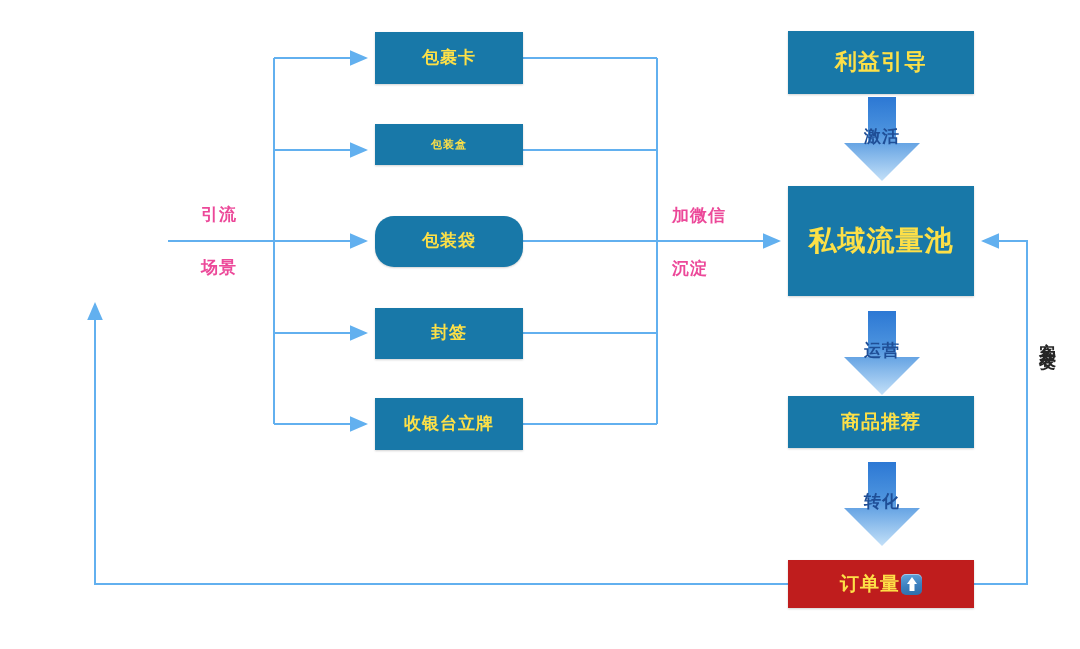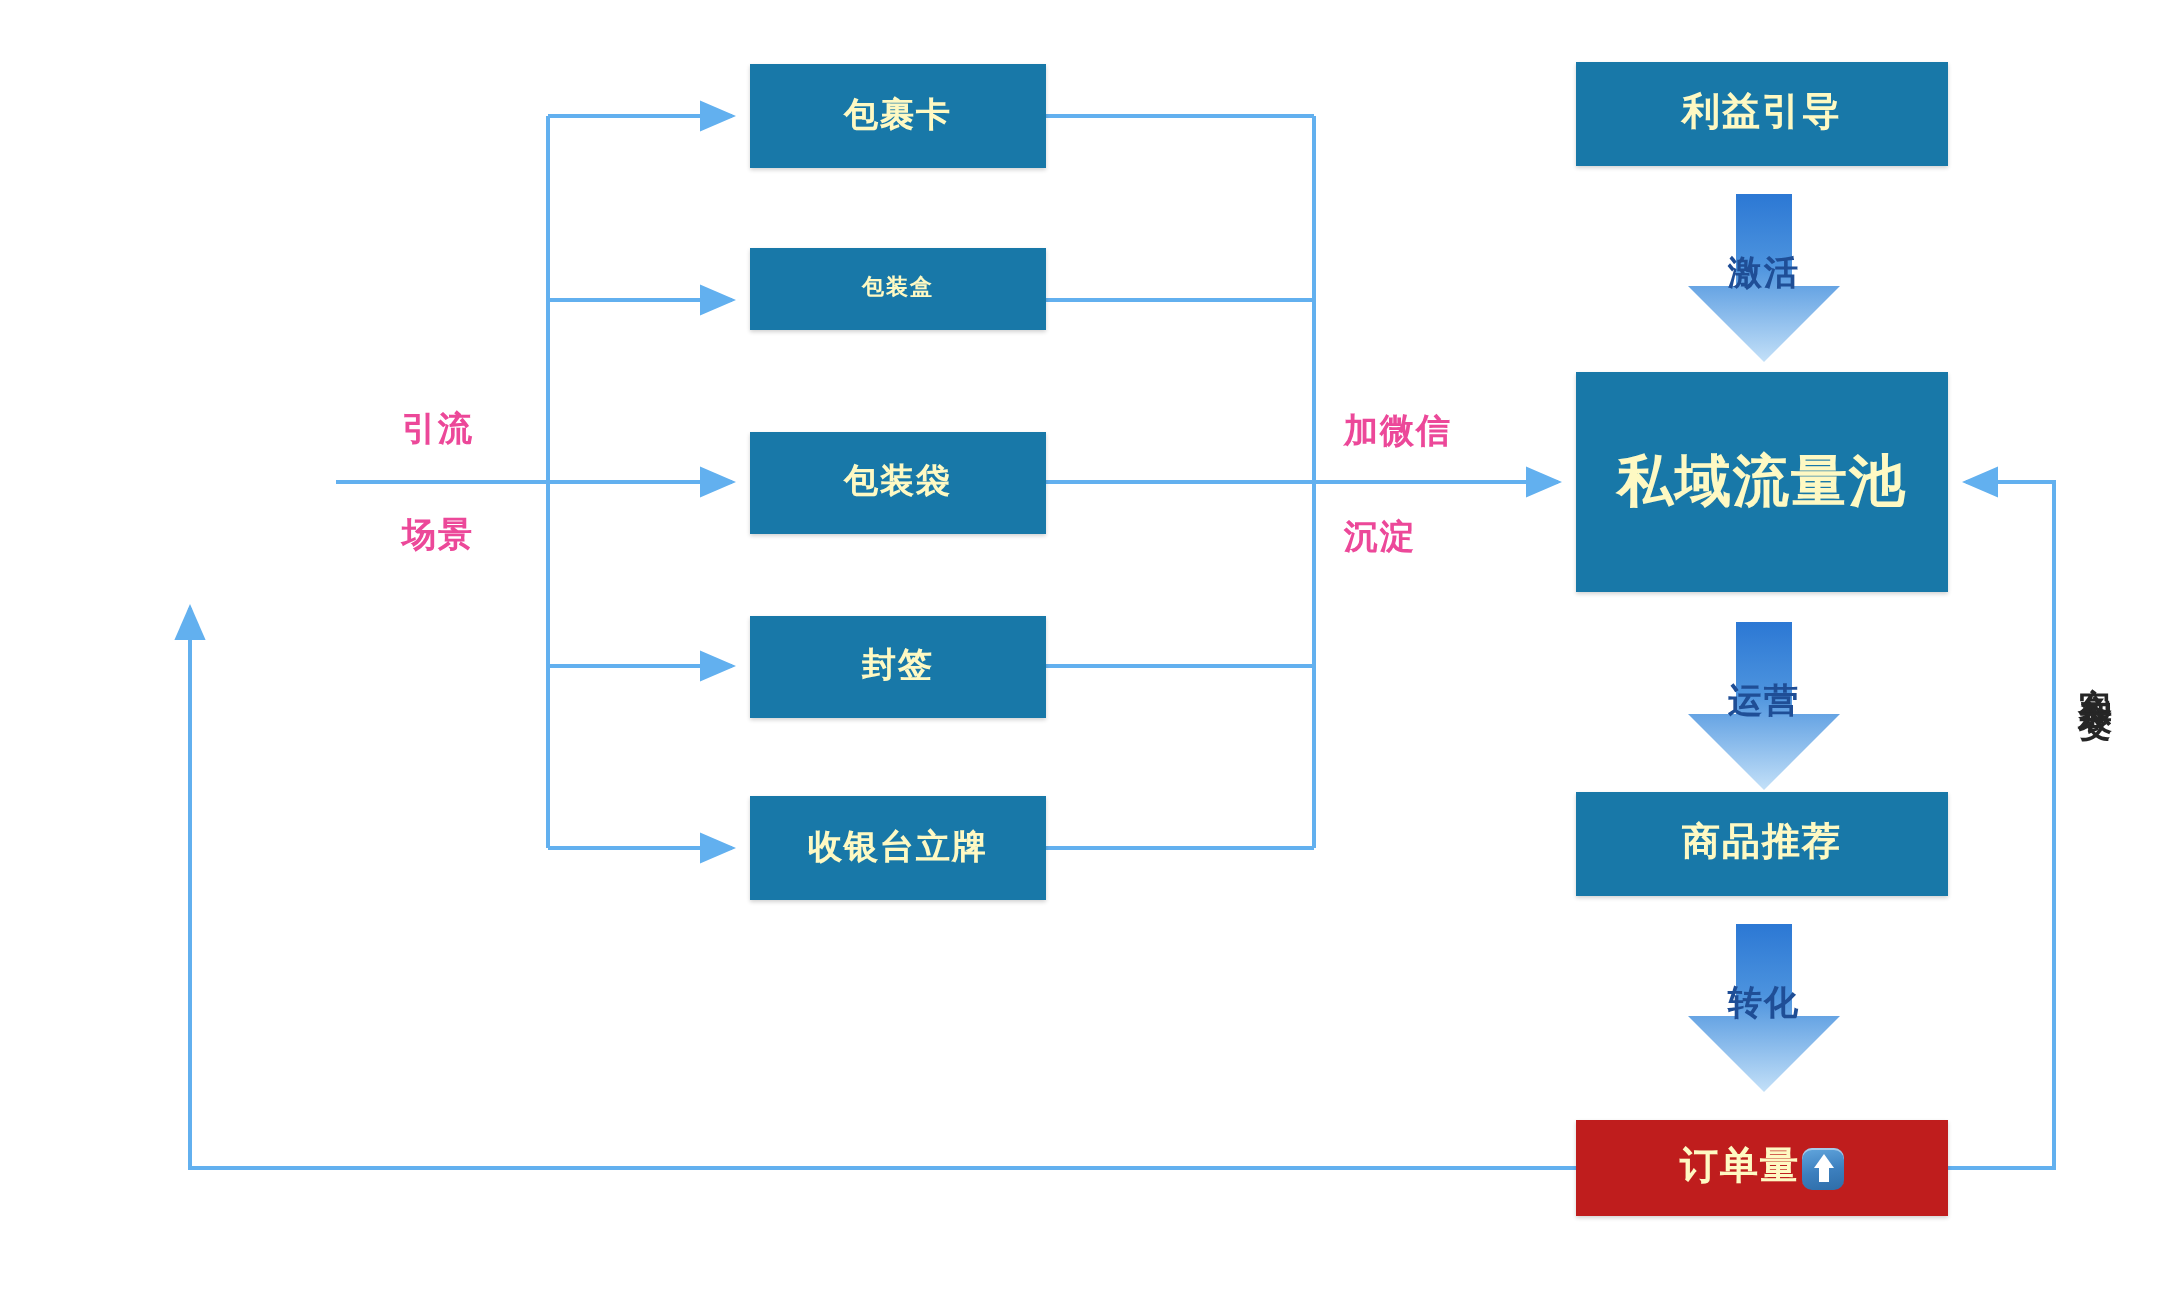--- a/index.html
+++ b/index.html
@@ -7,37 +7,37 @@
     width:1080px;height:649px;background:#ffffff;
     font-family:"Liberation Sans","DejaVu Sans",sans-serif;
     overflow:hidden;position:relative;
   }
   #canvas{position:absolute;left:0;top:0;width:1080px;height:649px;}
   .svg-layer{position:absolute;left:0;top:0;width:1080px;height:649px;pointer-events:none;}
 
   .node{
     position:absolute;box-sizing:border-box;
     display:flex;align-items:center;justify-content:center;
-    color:#fef9c3;text-align:center;line-height:1.1;
+    color:#fde047;text-align:center;line-height:1.1;
     font-weight:bold;letter-spacing:1px;
     box-shadow:0 1px 2px rgba(0,0,0,0.18);
   }
   .node.blue{background:#1878A8;}
   .node.red{background:#BF1D1D;}
 
   .n-merchant{left:16px;top:185px;width:152px;height:110px;font-size:30px;}
   .n-pool{left:788px;top:186px;width:186px;height:110px;font-size:28px;}
 
   .n-card{left:375px;top:32px;width:148px;height:52px;font-size:17px;}
   .n-boxpkg{left:375px;top:124px;width:148px;height:41px;font-size:11px;}
-  .n-bag{left:375px;top:216px;width:148px;height:51px;font-size:17px;}
+  .n-bag{left:375px;top:216px;width:148px;height:51px;font-size:17px;border-radius:19px;}
   .n-seal{left:375px;top:308px;width:148px;height:51px;font-size:17px;}
   .n-standee{left:375px;top:398px;width:148px;height:52px;font-size:17px;}
 
-  .n-benefit{left:788px;top:31px;width:186px;height:52px;font-size:19px;}
+  .n-benefit{left:788px;top:31px;width:186px;height:63px;font-size:22px;}
   .n-recommend{left:788px;top:396px;width:186px;height:52px;font-size:19px;}
   .n-orders{left:788px;top:560px;width:186px;height:48px;font-size:19px;}
 
   .orders-inner{display:inline-flex;align-items:center;gap:1px;}
   .up-emoji{
     display:inline-block;width:21px;height:21px;border-radius:5px;
     background:linear-gradient(170deg,#63A7DE 0%,#3C7FBE 55%,#2E6DA8 100%);
     position:relative;vertical-align:middle;
     box-shadow:inset 0 1px 0 rgba(255,255,255,.45);
   }

